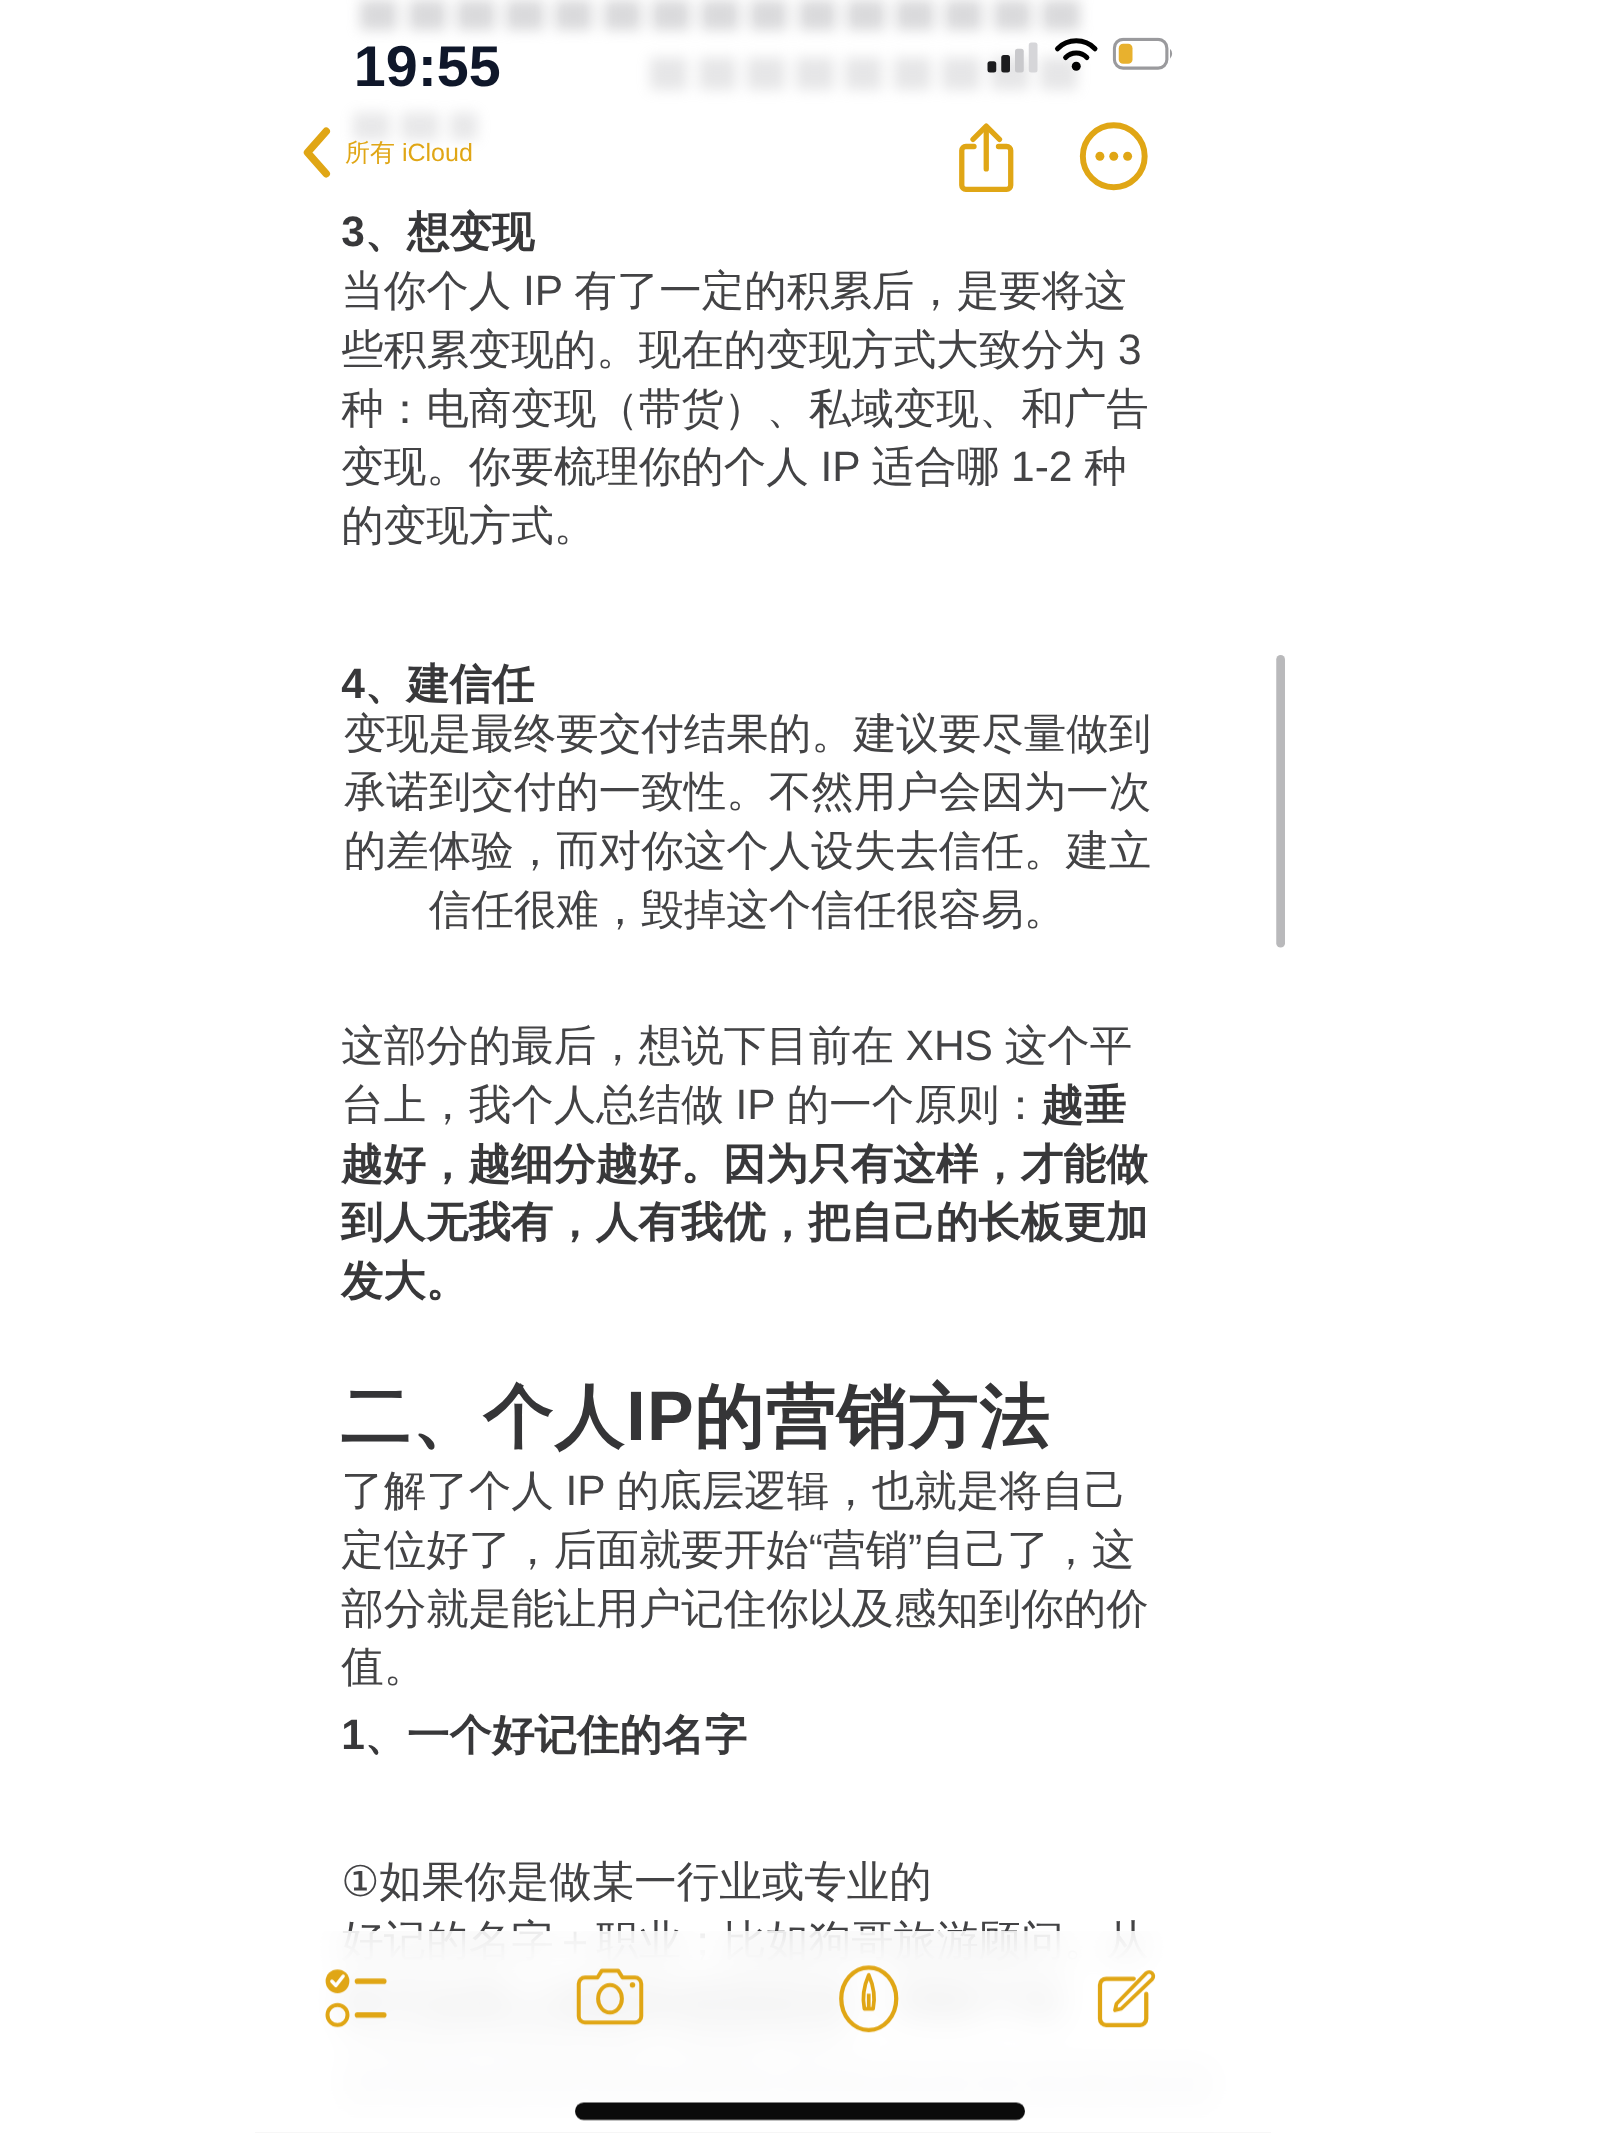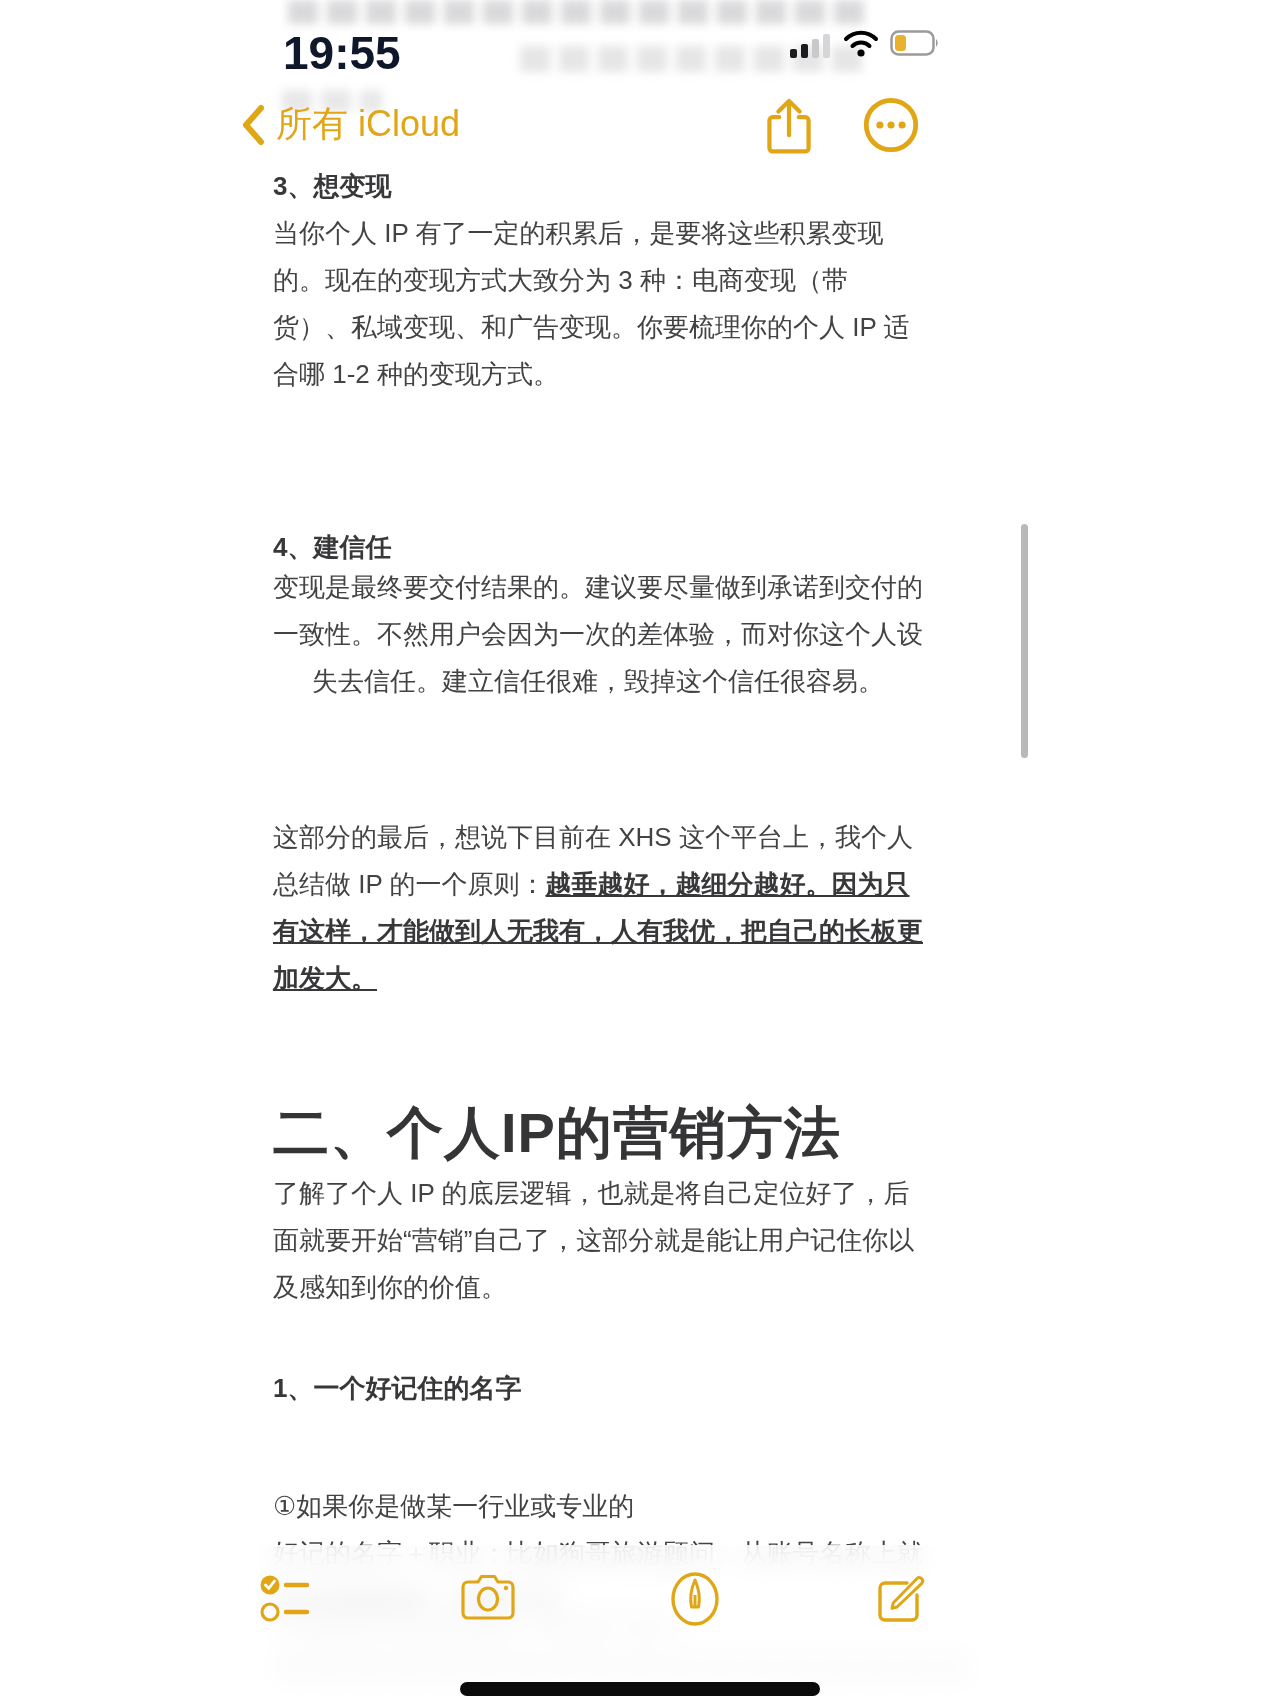--- a/index.html
+++ b/index.html
@@ -28,31 +28,31 @@
   .sig{position:absolute;left:0;bottom:2px;display:flex;align-items:flex-end;gap:4px;}
   .sig i{display:block;width:7px;border-radius:2px;background:#1c1c1e;}
   .sig i:nth-child(1){height:9px;}
   .sig i:nth-child(2){height:14px;}
   .sig i:nth-child(3){height:19px;background:#c9c9cc;}
   .sig i:nth-child(4){height:24px;background:#d6d6d9;}
   .wifi{position:absolute;left:52px;top:-2px;}
   .batt{position:absolute;left:100px;top:0px;}
   
   .nav-back{position:absolute;left:240px;top:100px;display:flex;align-items:center;cursor:pointer;}
-  .nav-title{font-size:36px;color:var(--accent);margin-left:10px;}
+  .nav-title{font-size:20px;color:var(--accent);margin-left:10px;}
   .nav-icon{position:absolute;top:96px;cursor:pointer;}
   .nav-share{left:760px;}
   .nav-more{left:862px;}
   
   .content{position:absolute;left:0;top:0;width:100%;height:100%;}
-  .blk{position:absolute;left:273px;width:650px;line-height:47px;font-size:26px;}
+  .blk{position:absolute;left:273px;width:650px;line-height:47px;font-size:34px;}
   .h-sec{font-weight:700;color:#38383a;}
   .h-big{font-weight:700;color:#353537;font-size:56px;line-height:56px;letter-spacing:1px;}
   .pre{white-space:pre-wrap;}
-  .bold-run{font-weight:700;color:#38383a;text-decoration:underline;}
+  .bold-run{font-weight:700;color:#38383a;}
   
   .scrollbar{position:absolute;left:1021px;top:524px;width:7px;height:234px;border-radius:4px;background:#b9b9bb;}
   
   .toolbar{
     position:absolute;left:0;top:1545px;width:1280px;height:161px;
     background:rgba(255,255,255,0.82);
     -webkit-backdrop-filter:blur(14px);backdrop-filter:blur(14px);
   }
   .tool-btn{position:absolute;top:26px;cursor:pointer;}
   .home-indicator{

